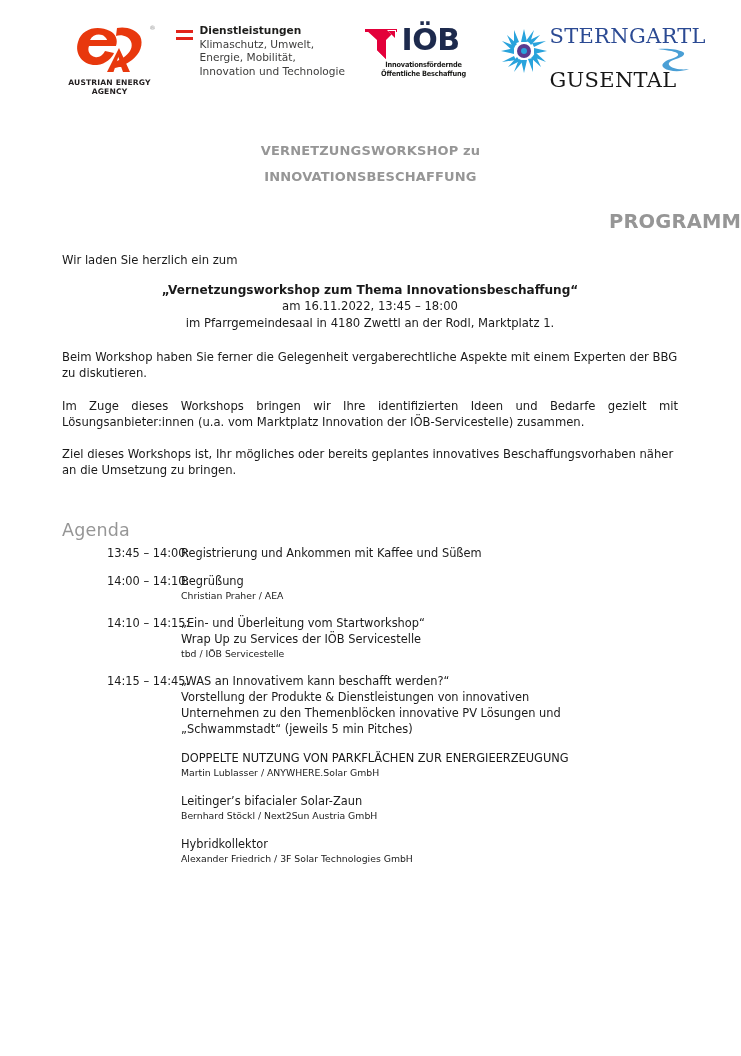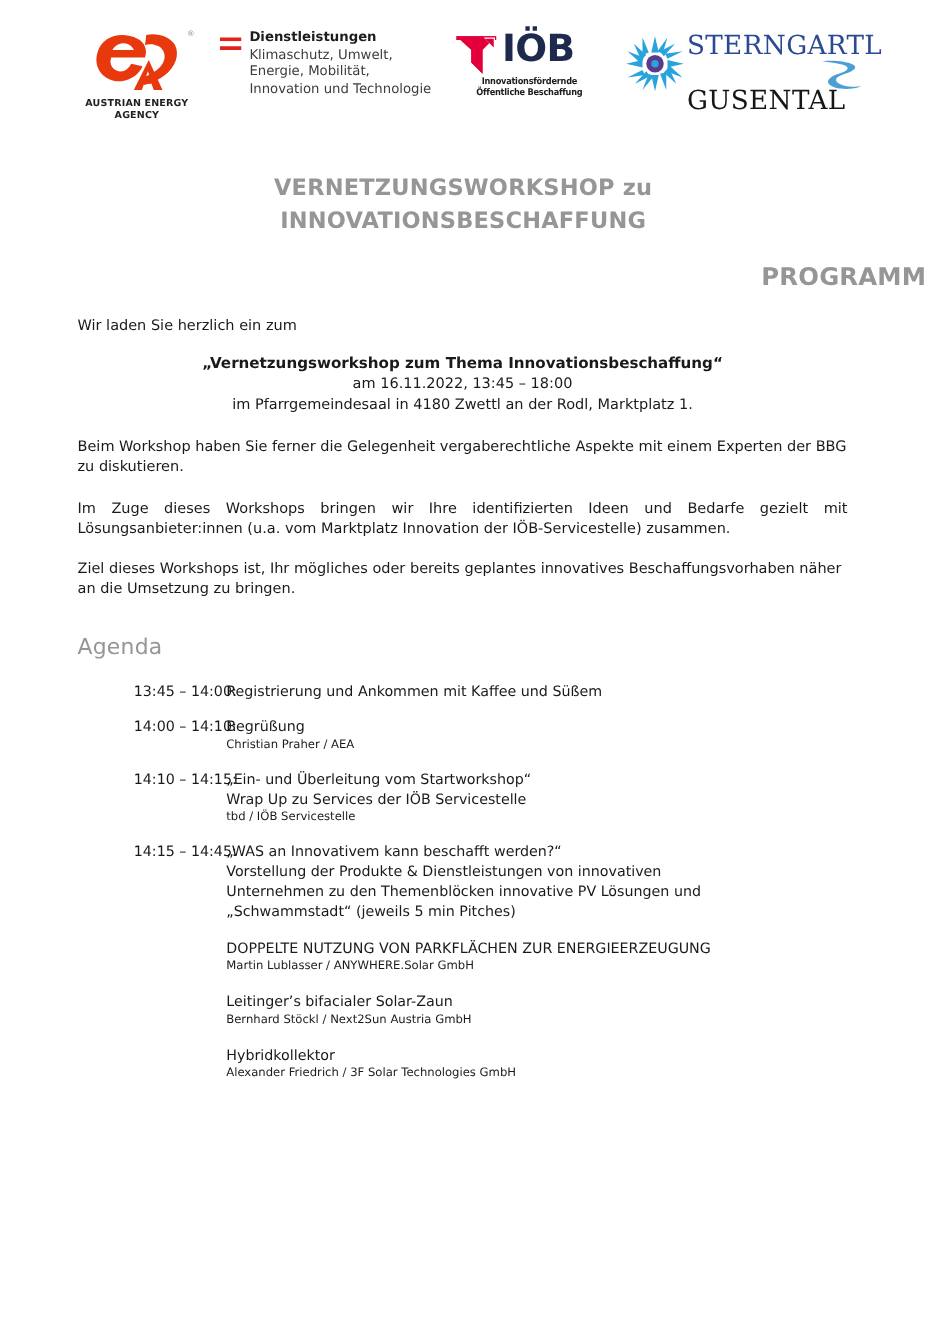--- a/index.html
+++ b/index.html
@@ -190,21 +190,21 @@
     height: 26px;
   }
 
   
   .doc-title {
     position: absolute;
     left: 0;
     top: 138px;
     width: 741px;
     text-align: center;
-    font-size: 18px;
+    font-size: 13px;
     line-height: 25.5px;
     font-weight: bold;
     color: #969696;
     letter-spacing: 0.15px;
   }
   .doc-subtitle {
     position: absolute;
     left: 0;
     top: 209px;
     width: 741px;
@@ -246,21 +246,21 @@
     color: #1a1a1a;
     margin: 0 0 16px 0;
     text-align: justify;
   }
   .para.nojust { text-align: left; }
 
   
   .agenda-heading {
     position: absolute;
     left: 62px;
-    top: 508px;
+    top: 520px;
     font-size: 17.5px;
     font-weight: normal;
     color: #969696;
     letter-spacing: 0.2px;
   }
   .agenda {
     position: absolute;
     left: 62px;
     top: 545px;
     width: 620px;

